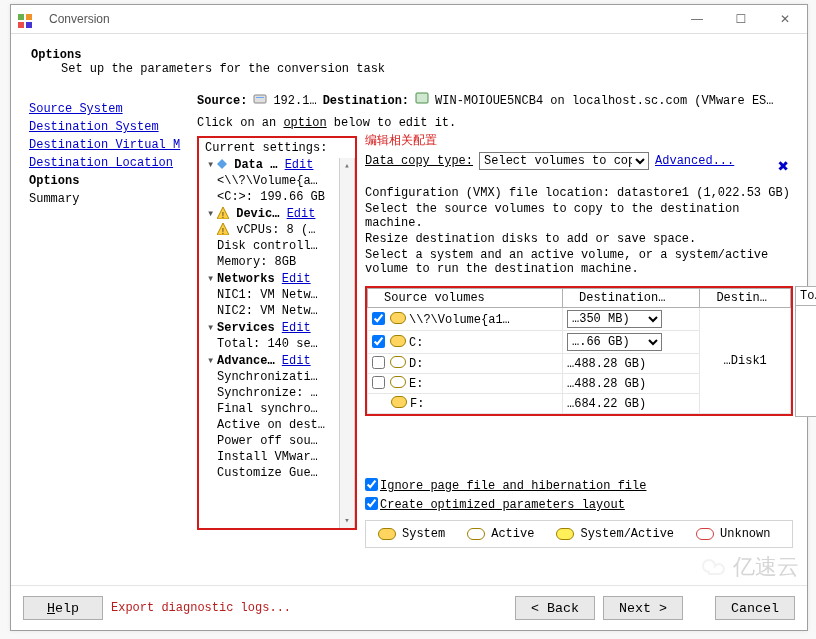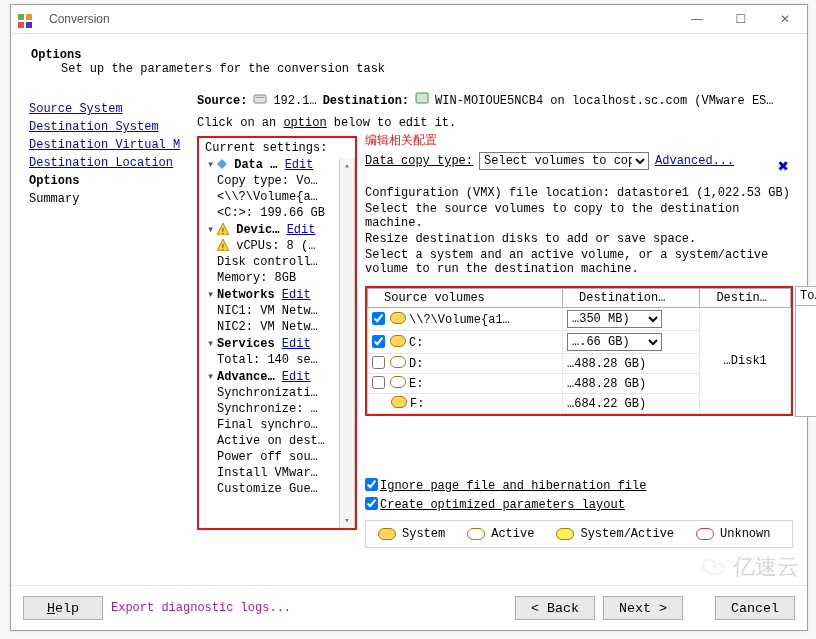--- a/index.html
+++ b/index.html
@@ -48,21 +48,21 @@
 .legend{border:1px solid #d4d4d4;padding:6px 12px;margin-top:8px;display:flex;gap:22px;flex-wrap:wrap}
 .legend span{display:flex;align-items:center;gap:6px}
 .pill{display:inline-block;width:16px;height:10px;border-radius:6px}
 .p-sys{background:#ffd560;border:1px solid #a08000}
 .p-act{background:#fff;border:1px solid #a08000}
 .p-sa{background:#fff05a;border:1px solid #a08000}
 .p-unk{background:#fff;border:1px solid #d04040}
 .close-x{position:absolute;right:4px;top:22px;color:#0000cc;font-family:Arial;font-size:14px}
 .footer{position:absolute;left:0;right:0;bottom:0;height:44px;border-top:1px solid #e5e5e5;display:flex;align-items:center;padding:0 12px;gap:8px}
 .btn{border:1px solid #adadad;background:#e9e9e9;height:24px;min-width:80px;font-family:"Courier New",monospace;cursor:pointer}
-.diag{color:#a21caf;flex:1;font-family:"Courier New",monospace}
+.diag{color:#b91c1c;flex:1;font-family:"Courier New",monospace}
 .watermark{position:absolute;right:8px;bottom:48px;color:#d6d6d6;font-size:22px;font-family:"Microsoft YaHei",SimSun;pointer-events:none;display:flex;align-items:center;gap:4px}
 .watermark svg{opacity:.25}
 .over-th{position:absolute;width:80px;text-align:left;padding:2px 4px;background:#fff;border:1px solid #b0b0b0;font-family:"Courier New",monospace}
 .sb-handle{position:absolute;right:0;top:20px;width:14px;bottom:0;border-left:1px solid #d0d0d0;border-right:1px solid #d0d0d0;background:#f4f4f4;display:flex;flex-direction:column;justify-content:space-between;align-items:center;color:#777;font-size:9px;padding:2px 0}
 </style>
 </head>
 <body>
 
 <div class="win">
   <div class="titlebar">
@@ -113,21 +113,20 @@
       </div>
       <div style="margin:6px 0 4px 0">Click on an <span class="underline">option</span> below to edit it.</div>
 
       <div class="pane">
         <div class="tree-wrap">
           <div class="tree">
             <div class="t-head">Current settings:</div>
             <div class="node"><span class="tri">▾</span><svg width="10" height="10" style="vertical-align:-1px">
                   <polygon points="5,0 10,5 5,10 0,5" fill="#5aa0e6"></polygon>
                 </svg> <b>Data …</b> <span class="edit">Edit</span></div>
-            <div class="sub">Copy type: Vo…</div>
             <div class="sub">&lt;\\?\Volume{a…</div>
             <div class="sub">&lt;C:&gt;: 199.66 GB</div>
             <div class="node"><span class="tri">▾</span><span class="warn"><svg viewBox="0 0 12 12">
                     <polygon points="6,0 12,12 0,12" fill="#ffcf3f" stroke="#b58900"></polygon>
                     <text x="6" y="11" text-anchor="middle" font-size="9" fill="#333">!</text>
                   </svg></span> <b>Devic…</b> <span class="edit">Edit</span></div>
             <div class="sub"><span class="warn"><svg viewBox="0 0 12 12">
                     <polygon points="6,0 12,12 0,12" fill="#ffcf3f" stroke="#b58900"></polygon>
                     <text x="6" y="11" text-anchor="middle" font-size="9" fill="#333">!</text>
                   </svg></span> <span>vCPUs: 8 (…</span></div>

